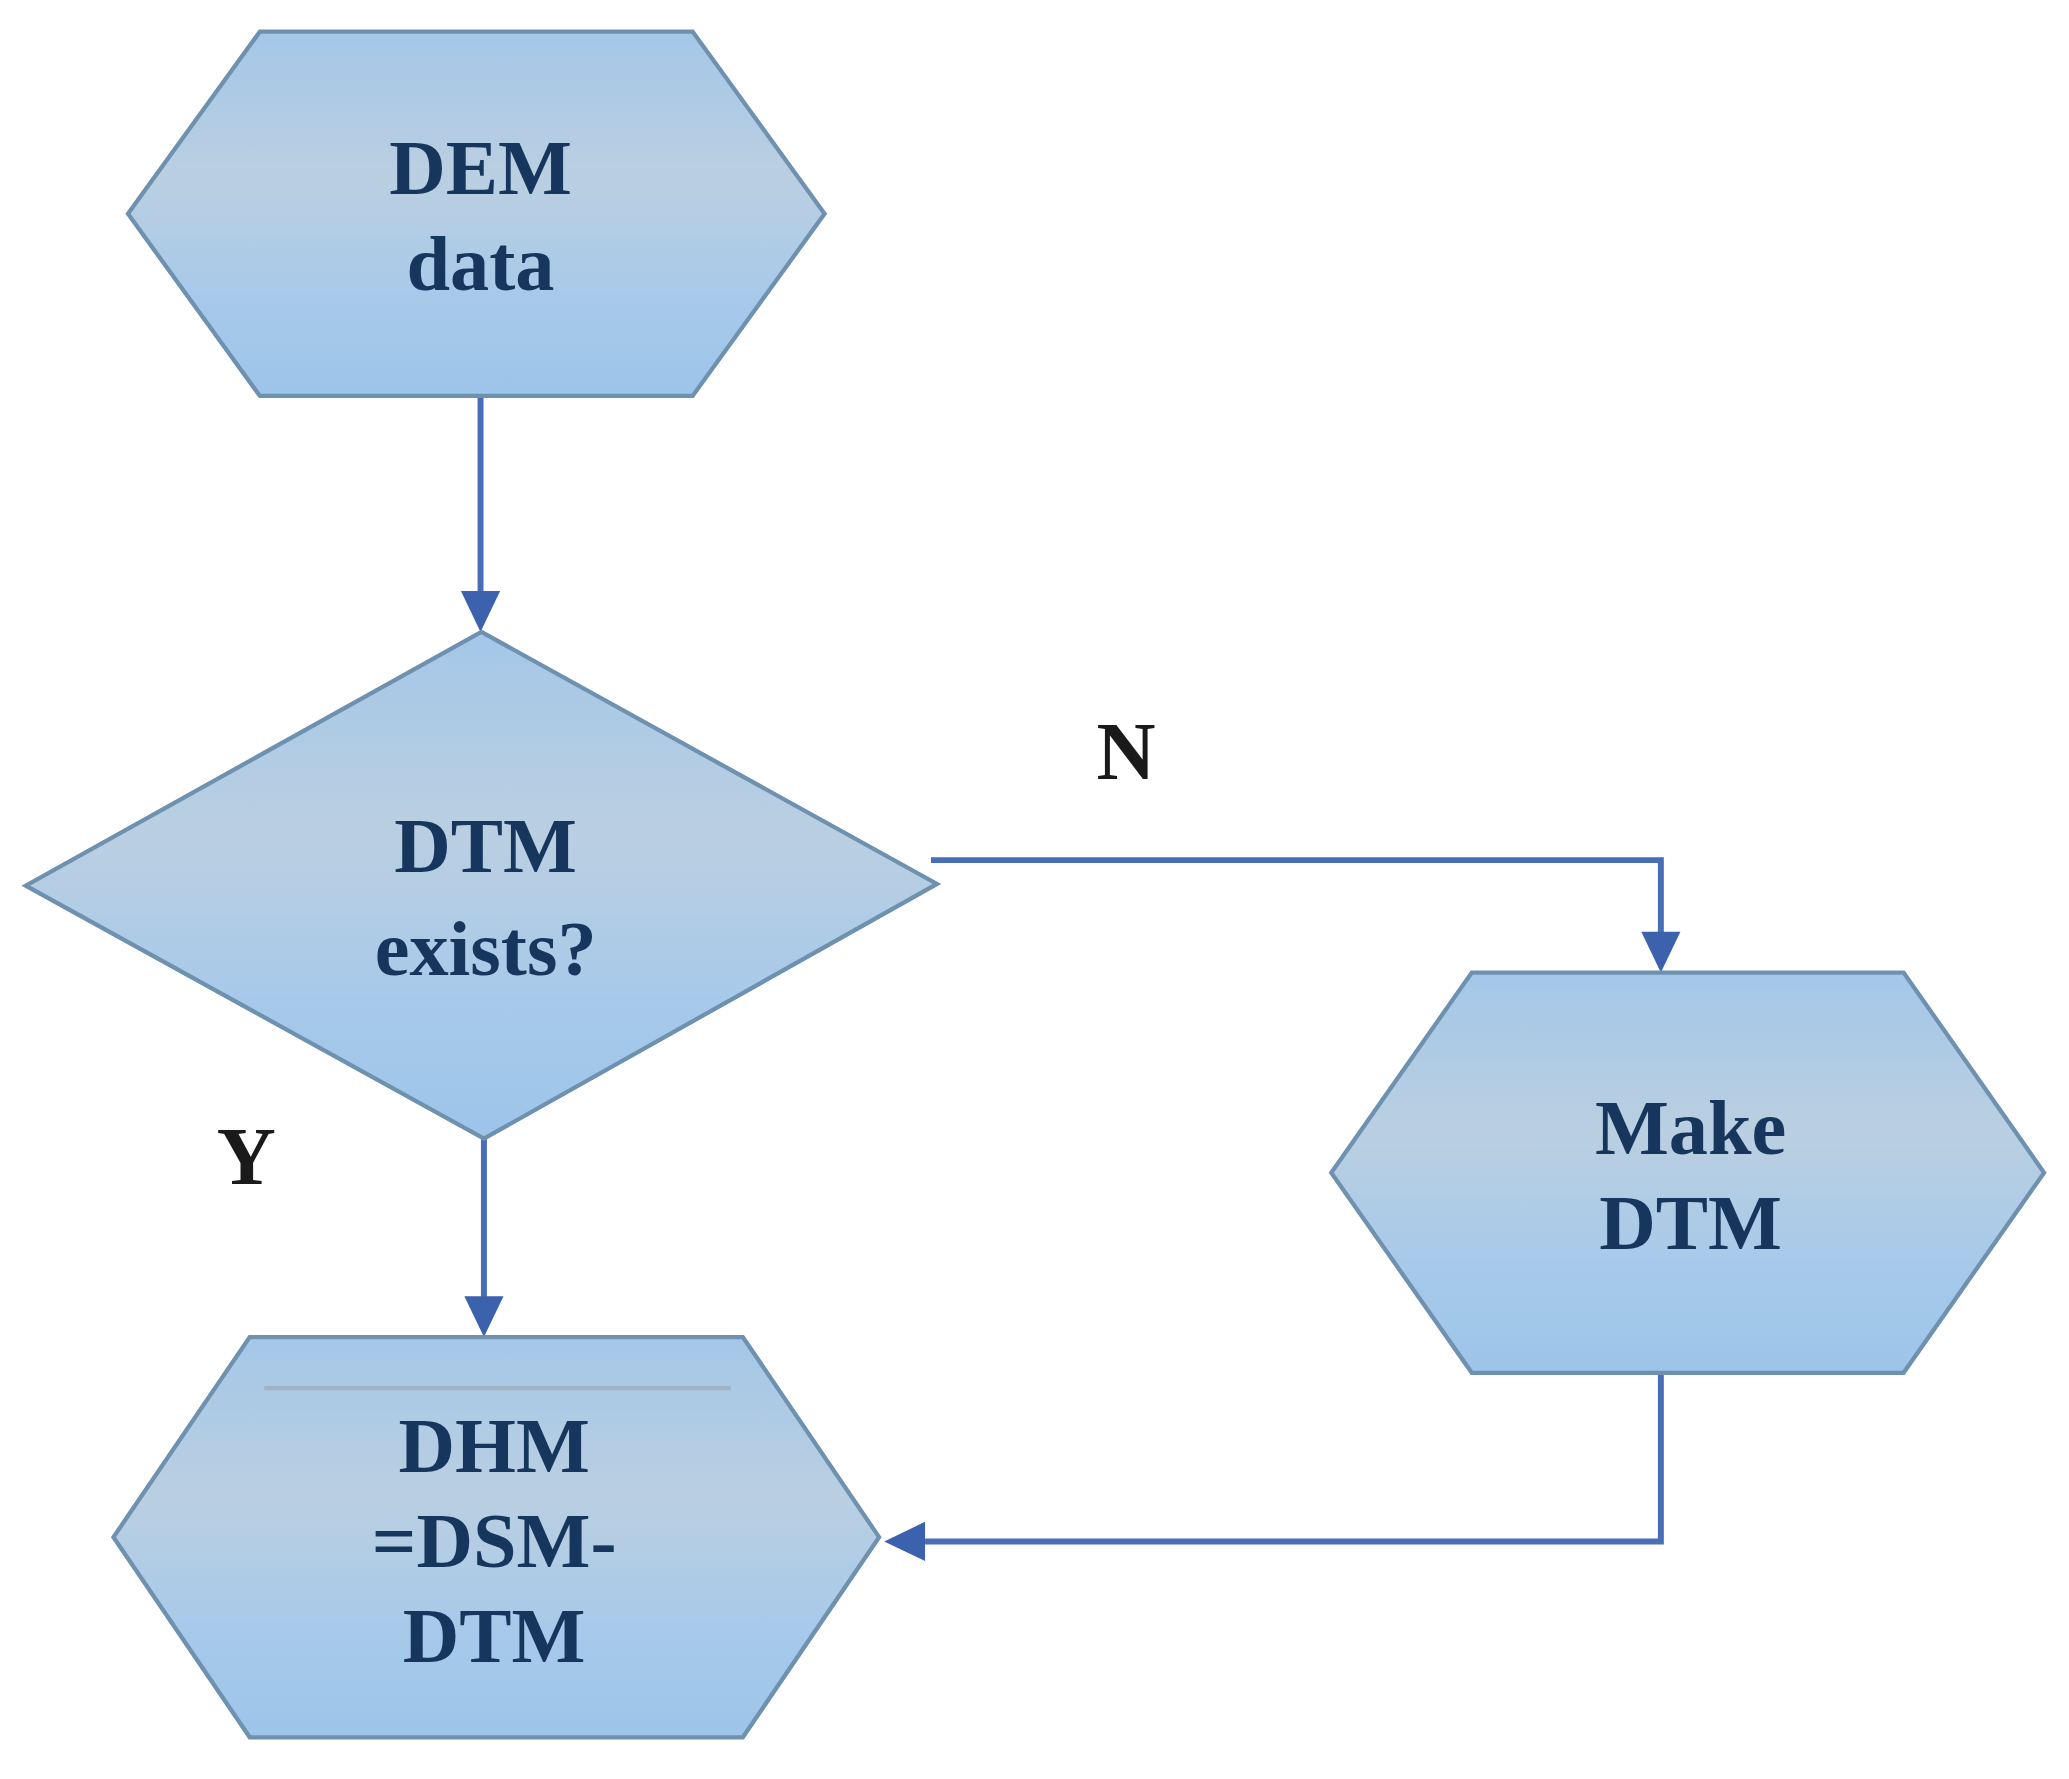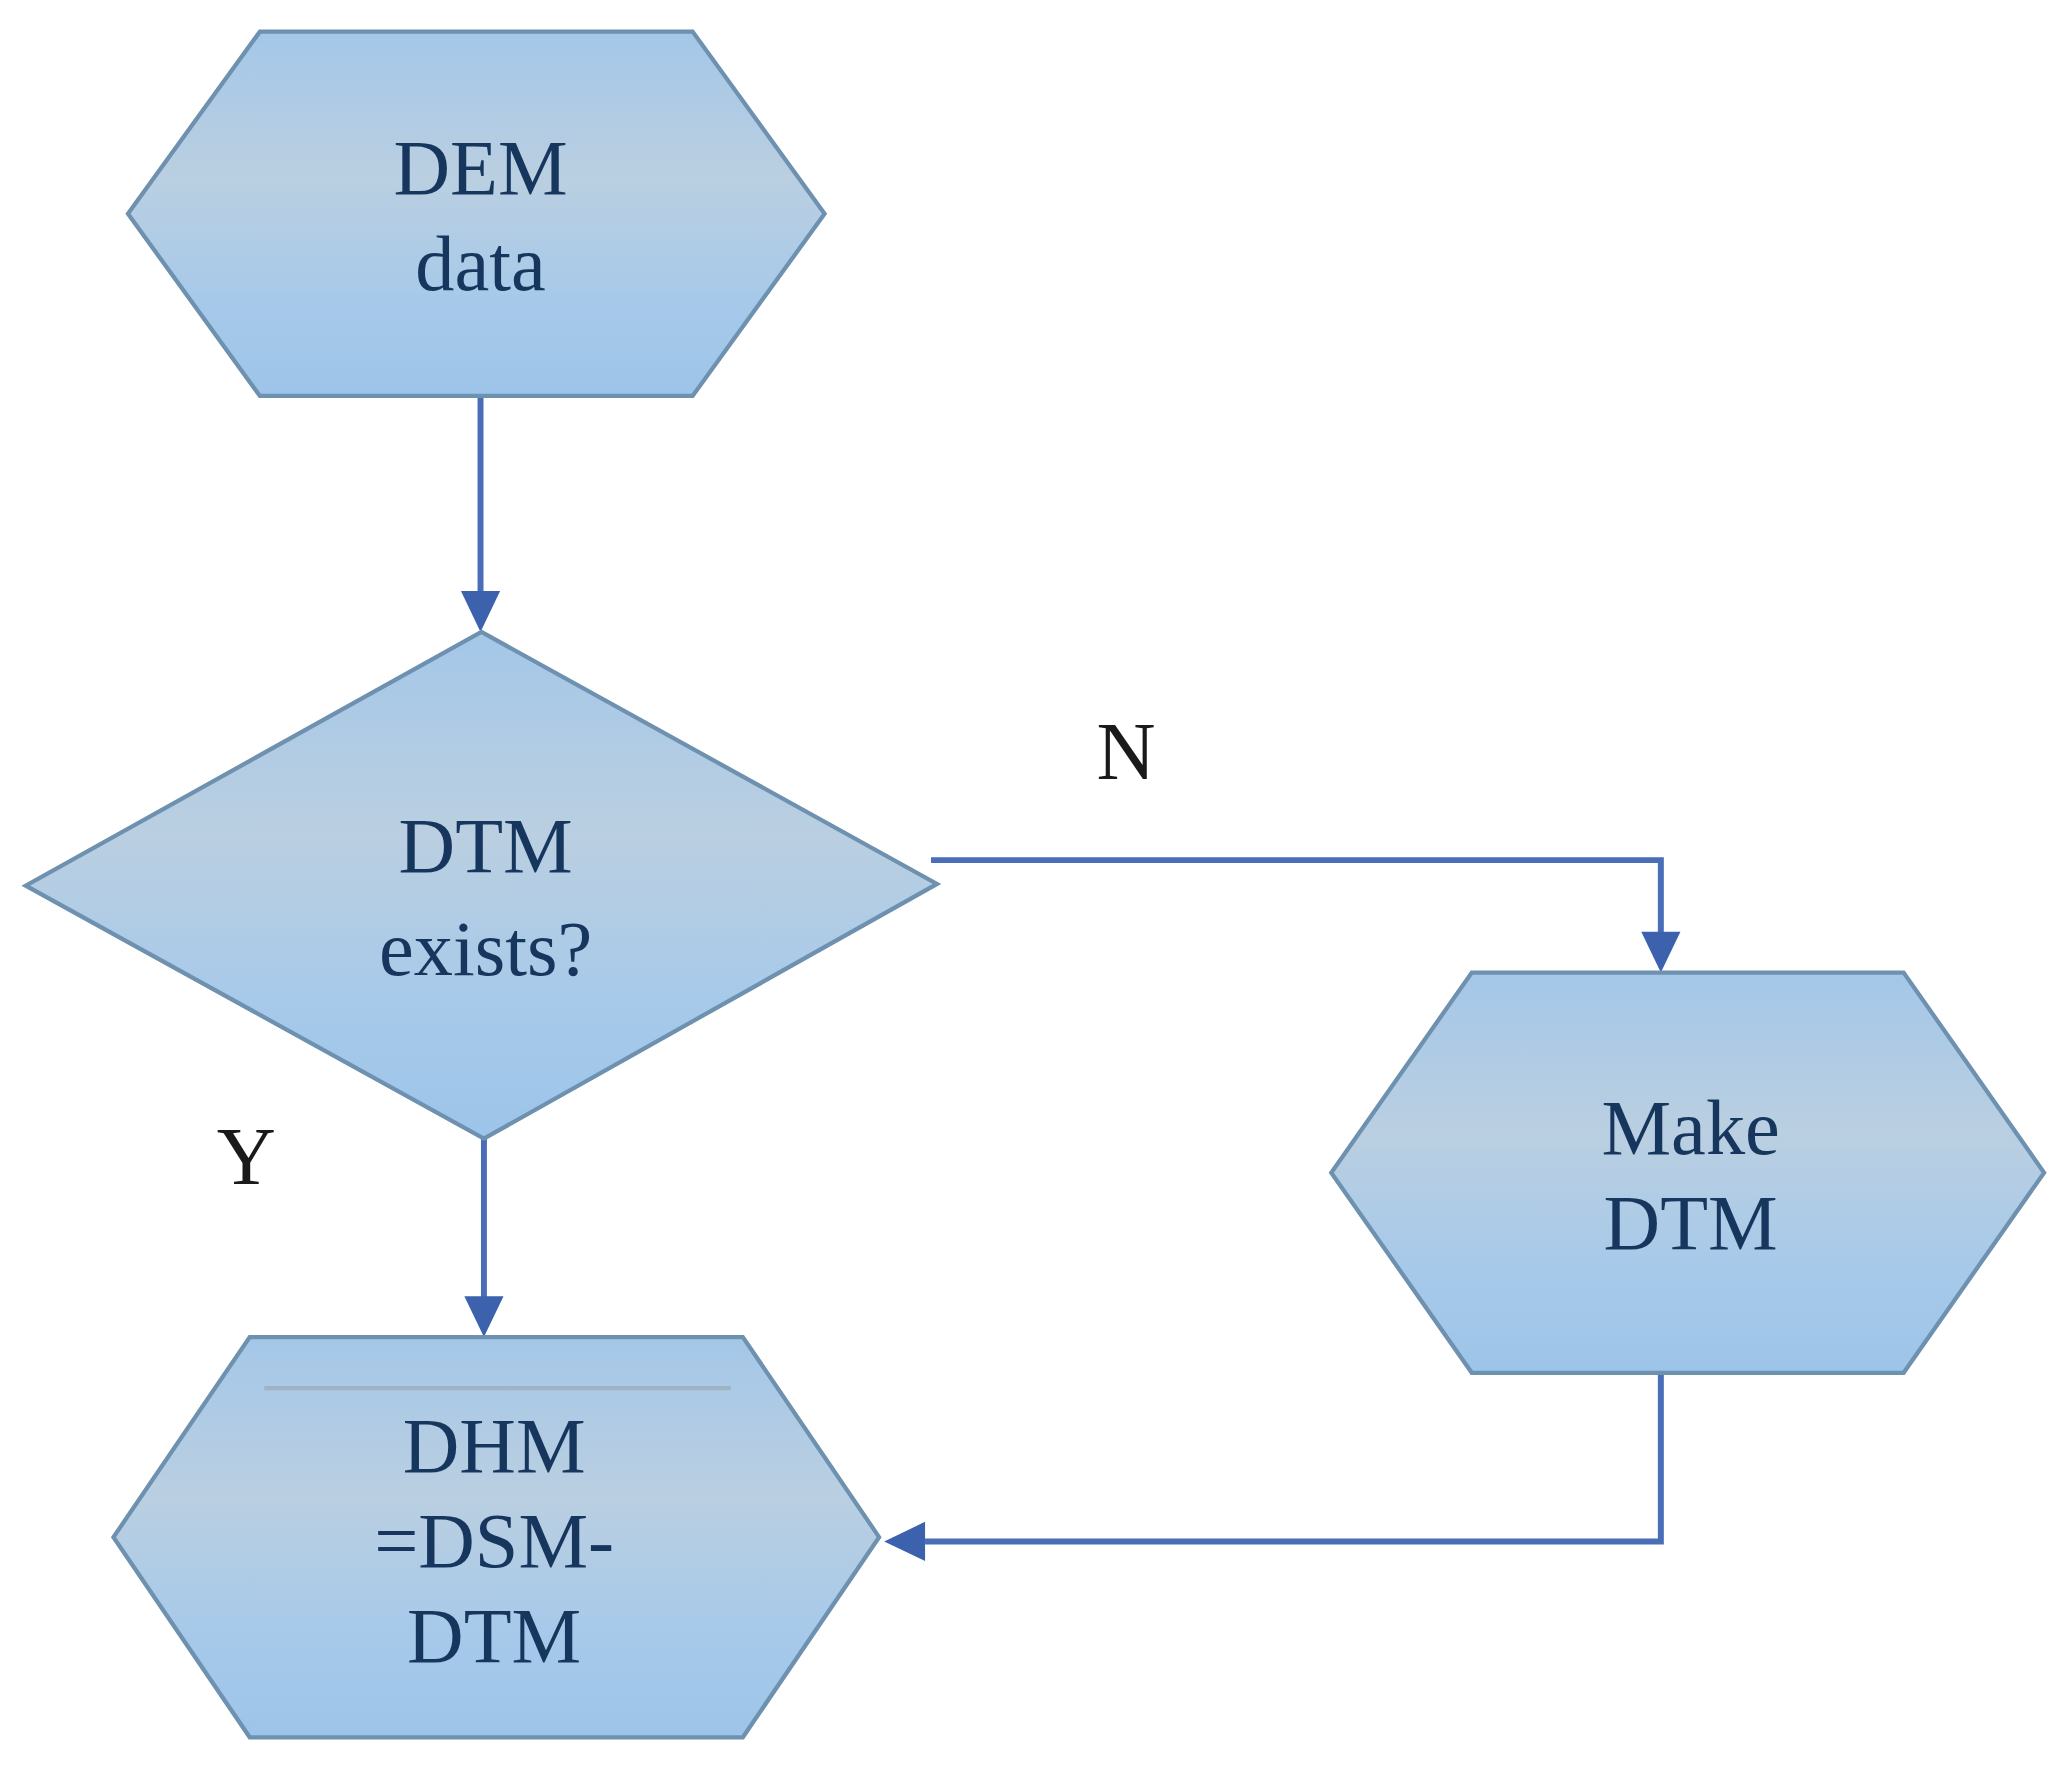--- a/index.html
+++ b/index.html
@@ -3,20 +3,21 @@
 <meta charset="utf-8">
 <title>DEM Flowchart</title>
 <style>
   html, body { margin: 0; padding: 0; background: #ffffff; }
   .canvas {
     position: relative;
     width: 2069px;
     height: 1779px;
     background: #ffffff;
     overflow: hidden;
+    font-weight: bold;
   }
   svg.flow {
     position: absolute;
     inset: 0;
     width: 2069px;
     height: 1779px;
     display: block;
   }
   svg.flow text {
     font-family: "Liberation Serif", "DejaVu Serif", serif;

